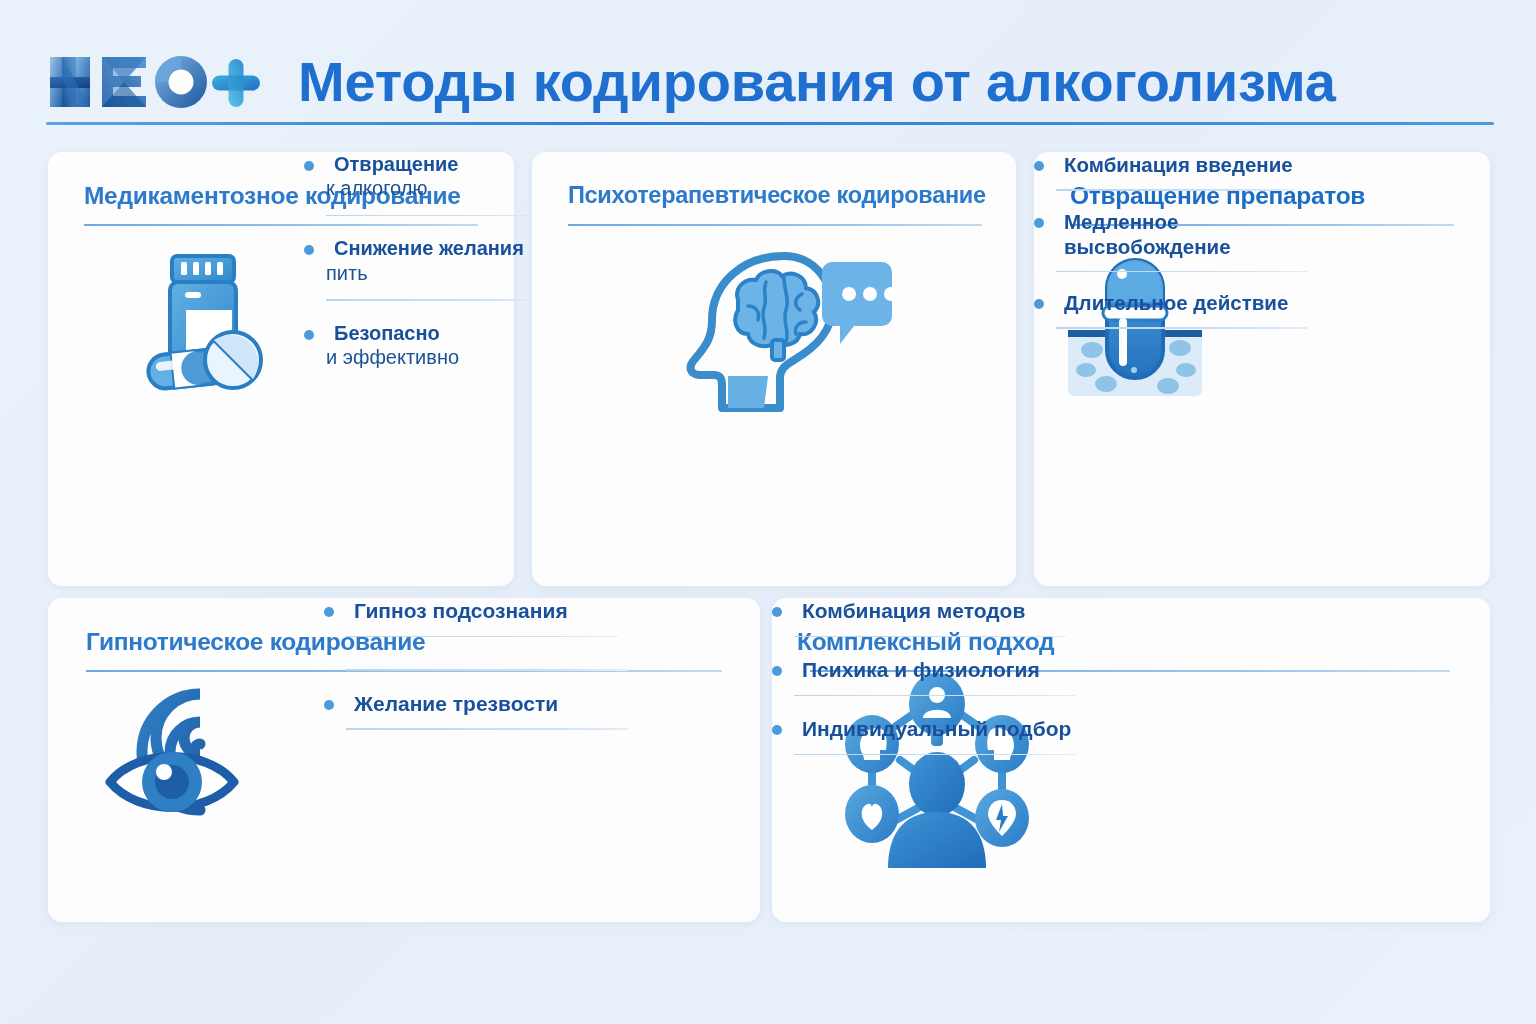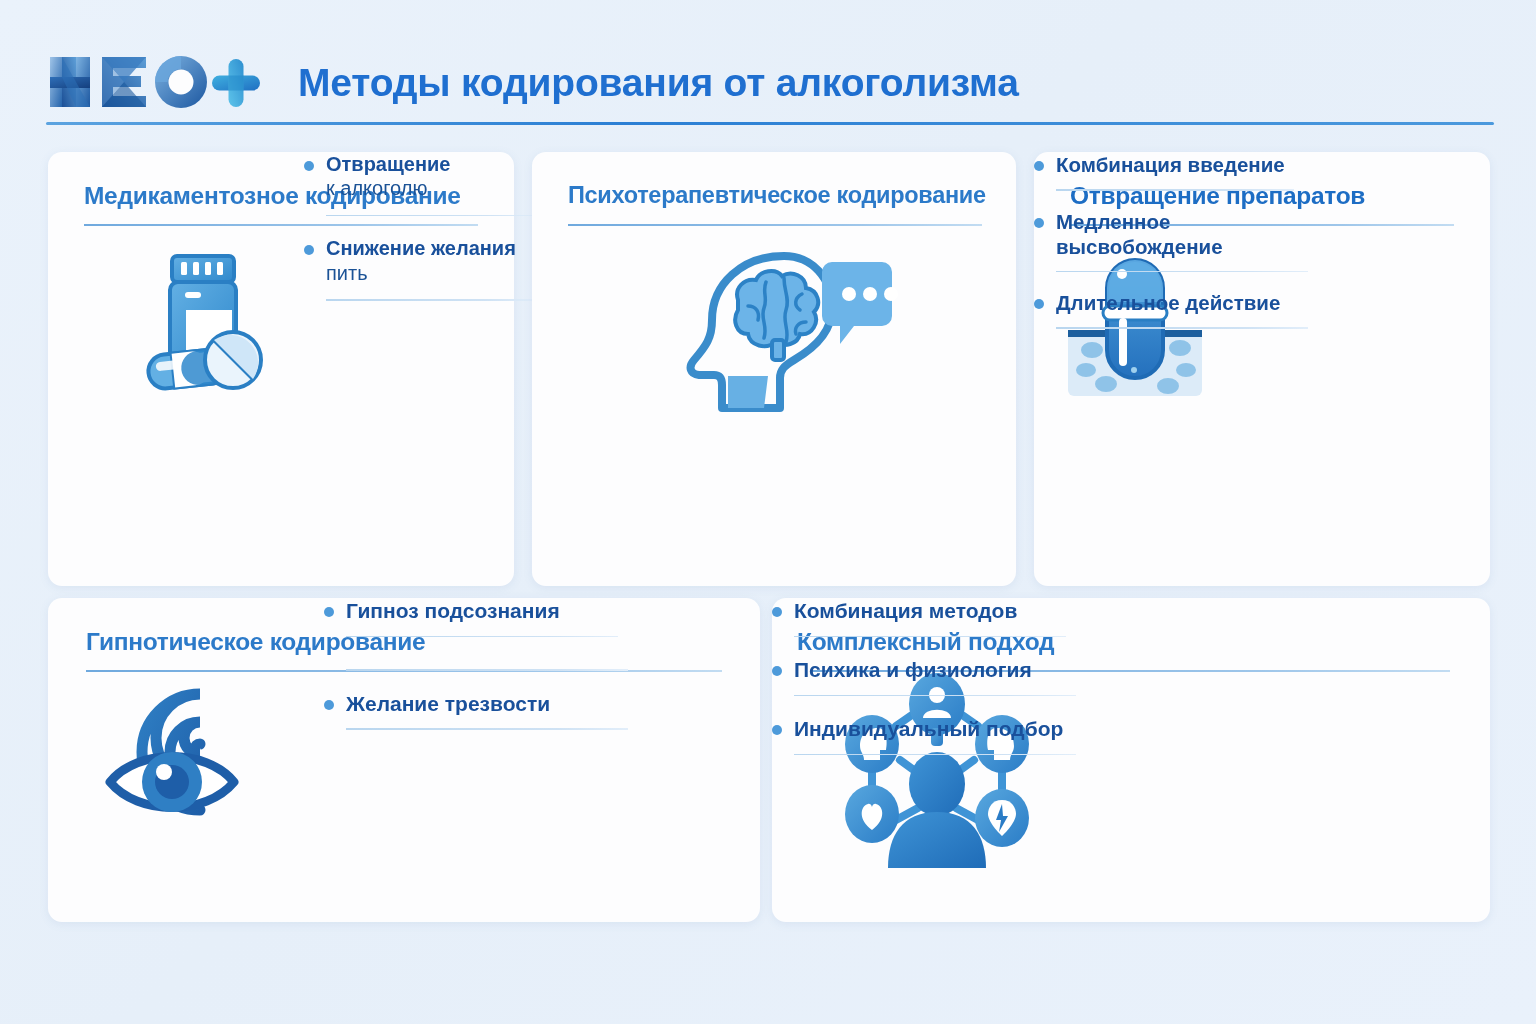--- a/index.html
+++ b/index.html
@@ -29,21 +29,21 @@
   }
 
   #logo {
     width: 218px;
     height: 62px;
     flex: none;
     display: block;
   }
 
   #page-title {
-    font-size: 39px;
+    font-size: 56px;
     font-weight: bold;
     color: #1f6fd0;
     letter-spacing: -0.2px;
     white-space: nowrap;
     line-height: 1;
   }
 
   #header-rule {
     position: absolute;
     left: 46px;
@@ -114,20 +114,21 @@
     border-radius: 50%;
     background: #4d9ada;
   }
 
   .bullet-line1 {
     font-size: 20px;
     font-weight: bold;
     color: #19509b;
     line-height: 1.22;
     white-space: nowrap;
+    margin-left: 8px;
   }
 
   .bullet-line2 {
     font-size: 20px;
     font-weight: normal;
     color: #1b5296;
     line-height: 1.22;
     white-space: nowrap;
   }
 
@@ -262,20 +263,25 @@
 
     <div class="bullet-row">
       <span class="bullet-dot" style="top:9px"></span>
       <div class="bullet-line1">Снижение желания</div>
       <div class="bullet-line2">пить</div>
     </div>
     <div style="height:14px"></div>
     <div class="bullet-rule" style="width:214px"></div>
     <div style="height:20px"></div>
 
+    <div class="bullet-row">
+      <span class="bullet-dot" style="top:9px"></span>
+      <div class="bullet-line1">Безопасно</div>
+      <div class="bullet-line2">и эффективно</div>
+    </div>
   </div>
 </div>
 
 <div class="card" id="card-1">
   <div class="card-title" style="font-size:23.5px">Психотерапевтическое кодирование</div>
   <div class="title-rule"></div>
 
   <svg class="card-icon" style="left:140px; top:96px; width:230px; height:168px;" viewBox="0 0 230 168">
 
     <path d="M112 8 C70 8 40 36 40 72 C40 90 34 98 22 112 C16 119 18 126 27 127 L42 127 C48 127 50 131 50 137 L50 160

